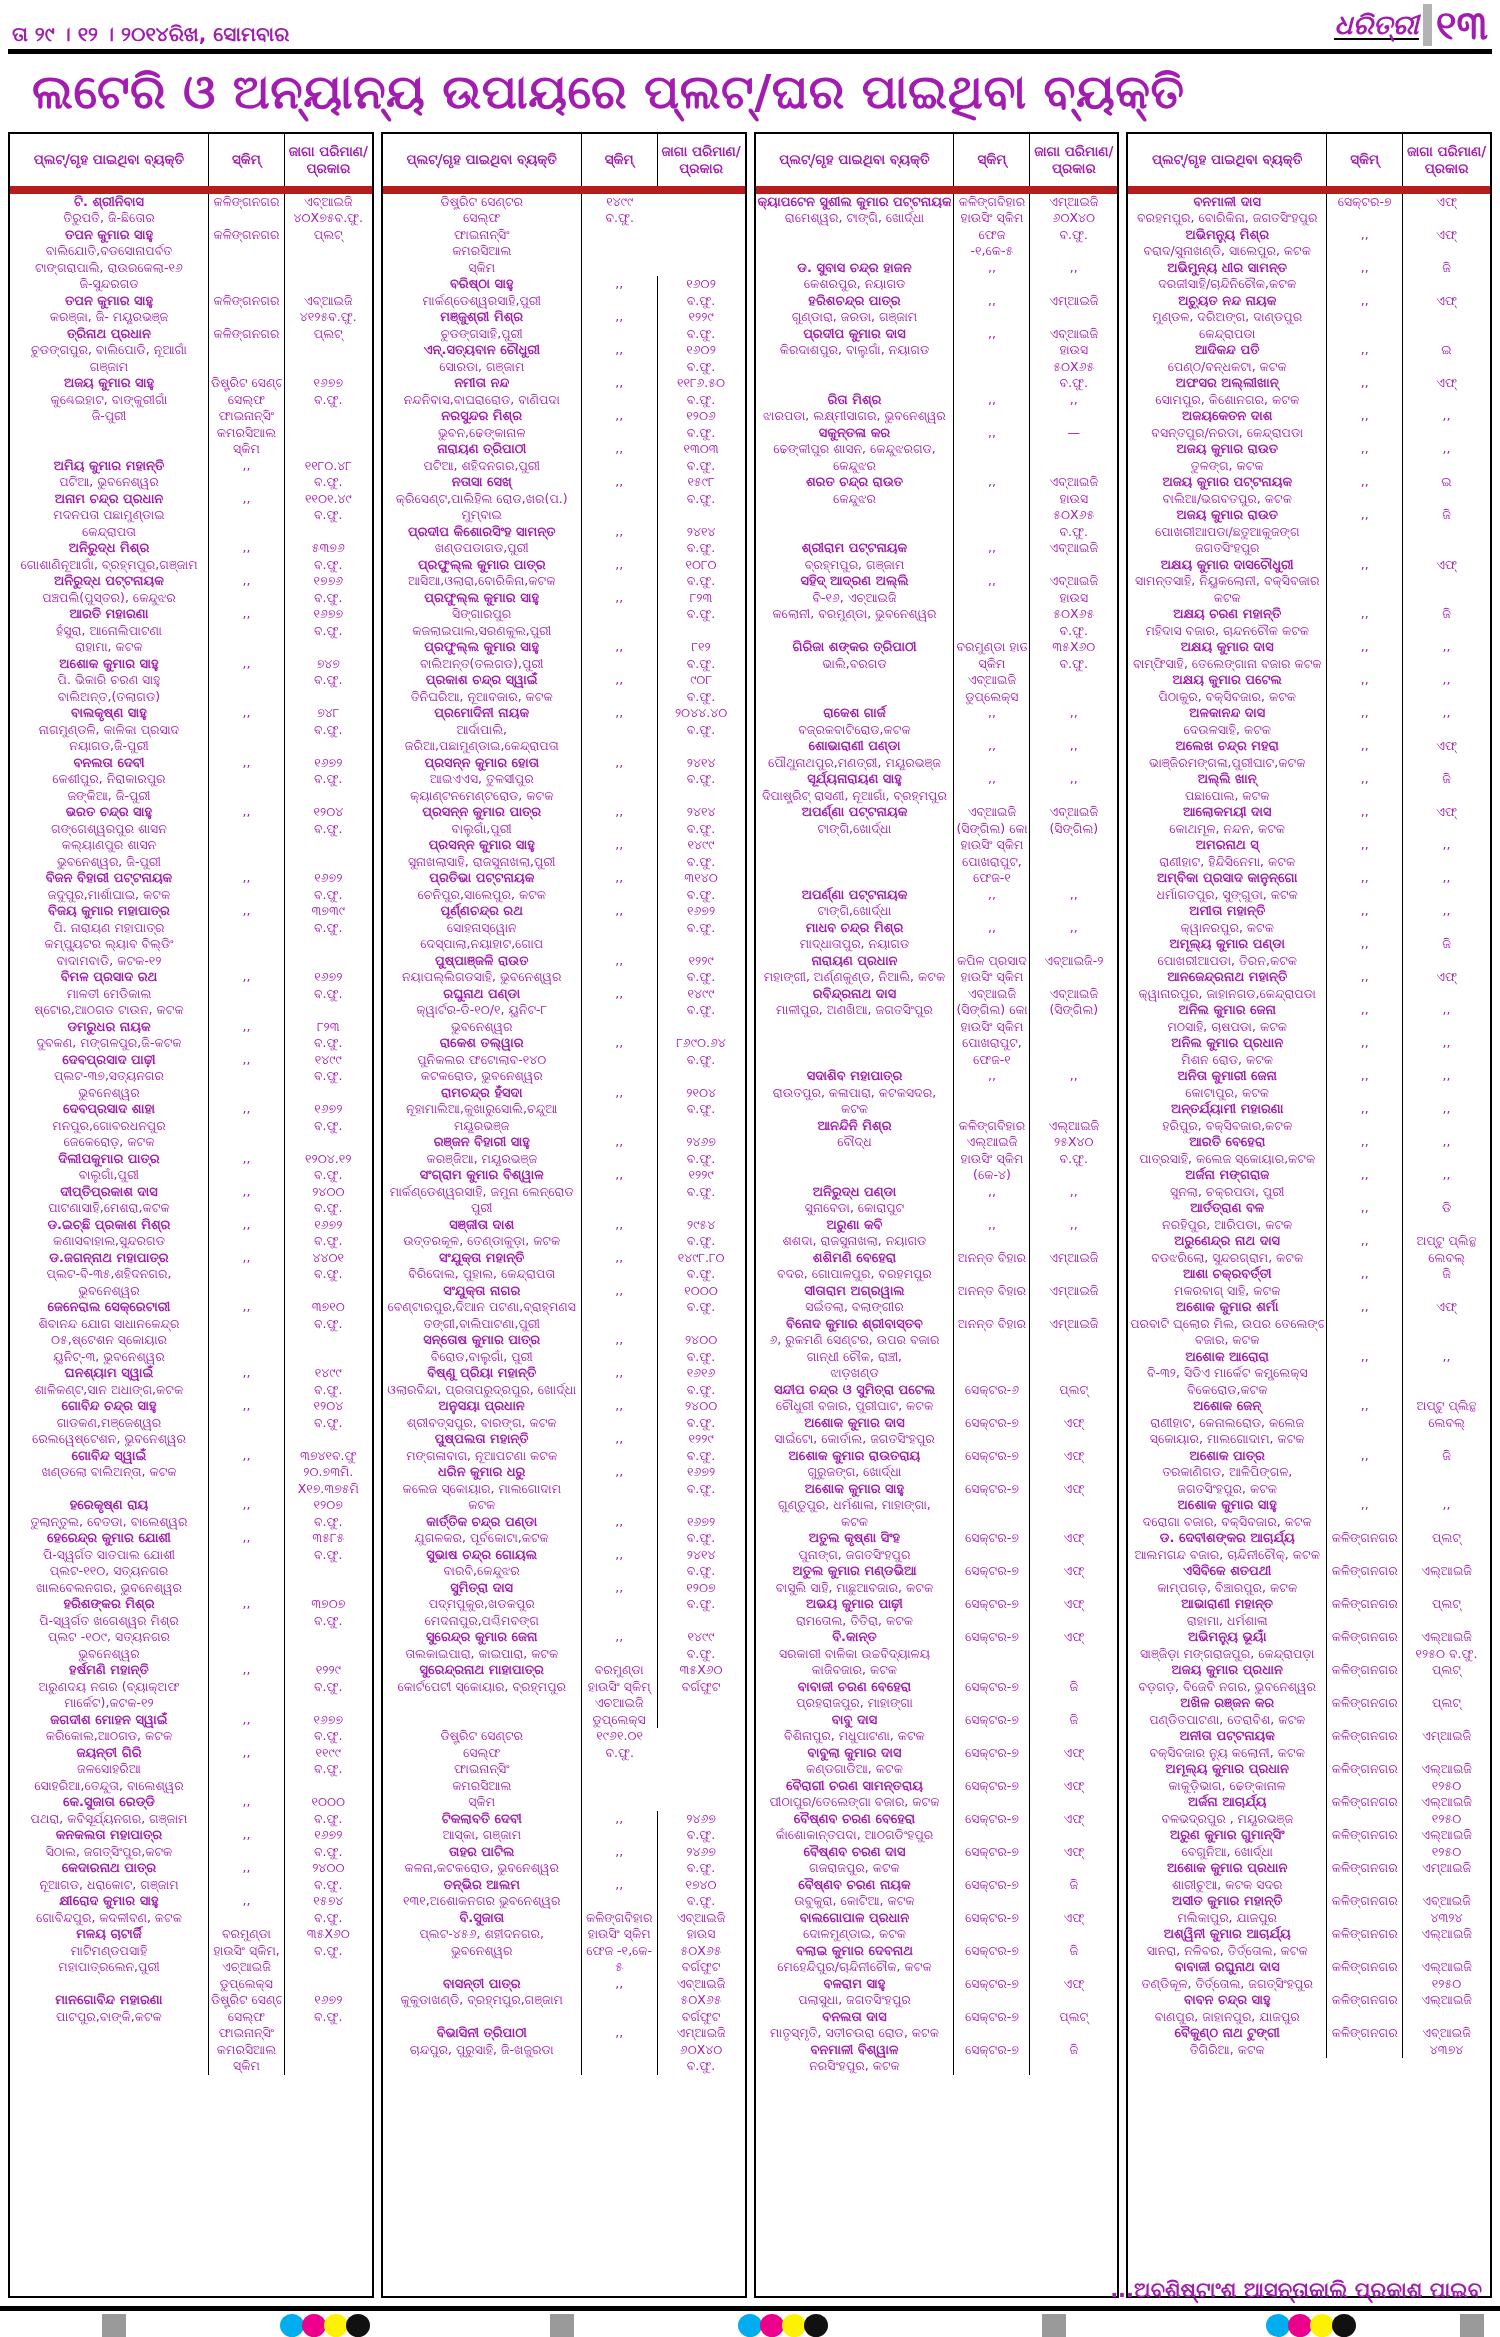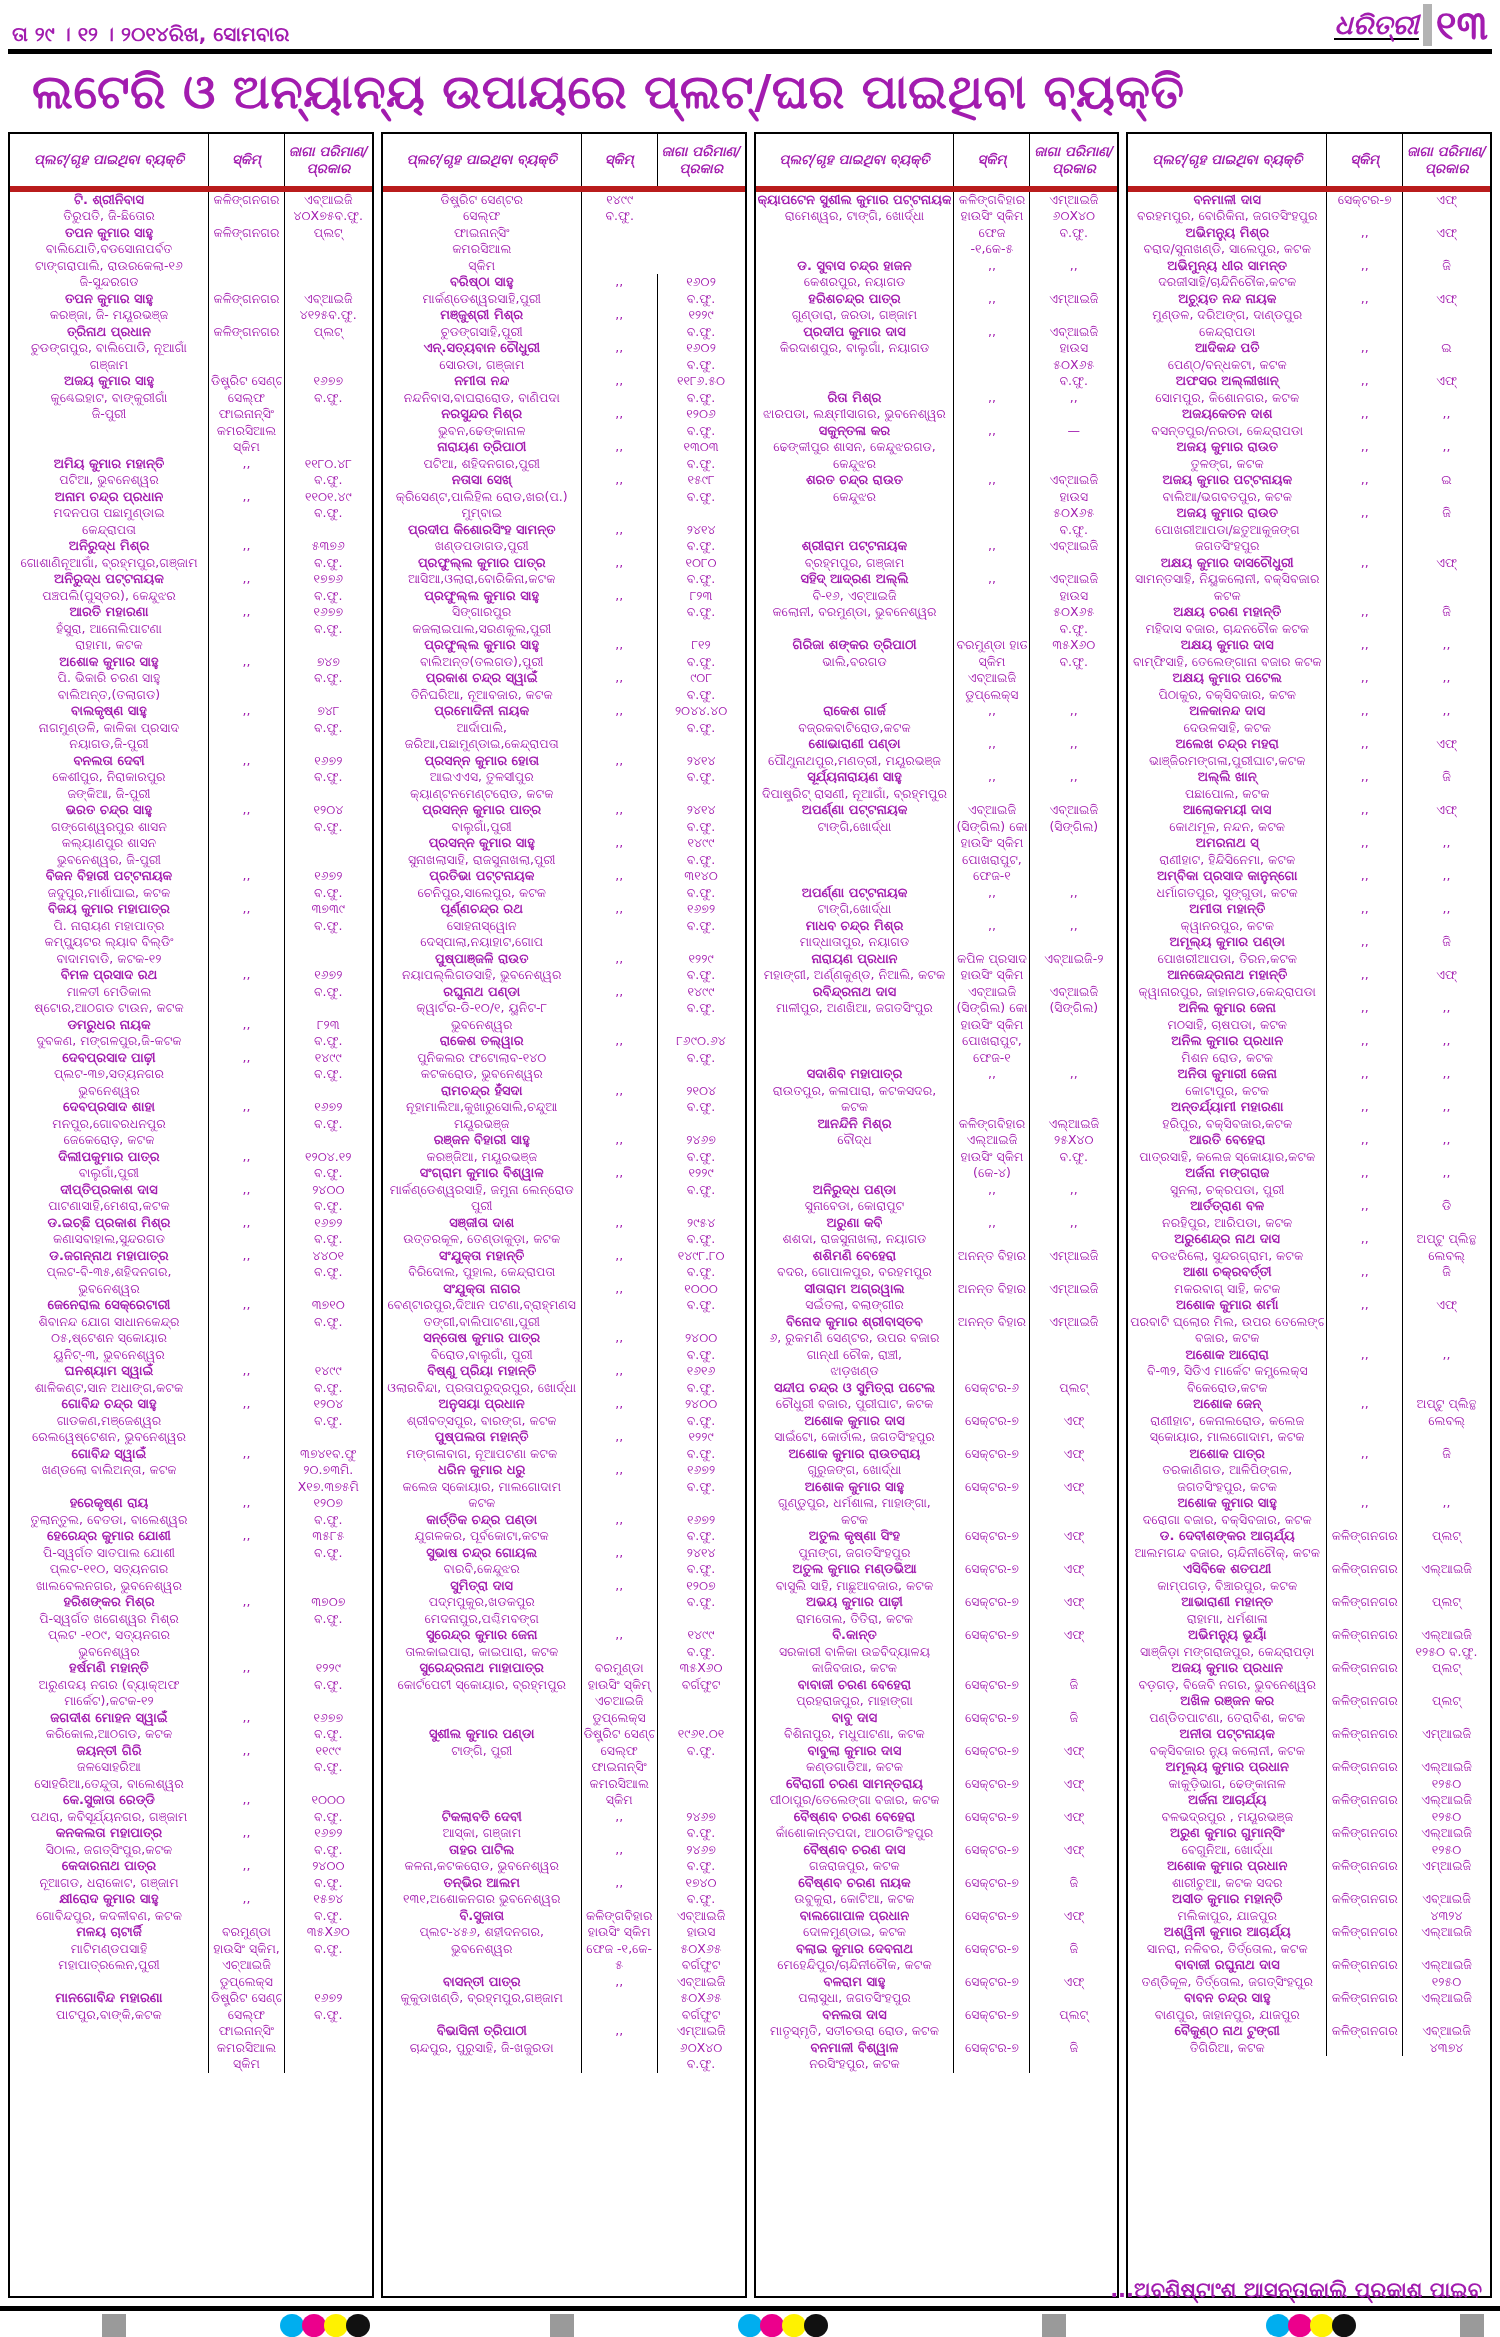--- a/index.html
+++ b/index.html
@@ -8,21 +8,21 @@
   .topbar{display:flex;justify-content:space-between;align-items:flex-end;padding:6px 12px 0 12px;height:40px;}
   .date{font-size:20px;font-weight:bold;}
   .mast{display:flex;align-items:center;gap:4px;}
   .masthead{font-size:27px;font-weight:bold;font-style:italic;border-bottom:2px solid #000;line-height:1;}
   .mastbar{width:9px;height:42px;background:#b3b3b3;}
   .pageno{font-size:40px;font-weight:bold;line-height:0.9;}
   .toprule{height:5px;background:#000;margin:3px 8px 0 8px;}
   .title{font-size:47px;font-weight:bold;padding:10px 14px 12px 32px;letter-spacing:0.5px;white-space:nowrap;overflow:hidden;}
   .tables{display:flex;gap:7px;padding:0 8px;}
   .ntable{flex:1 1 0;border:2px solid #000;height:2162px;overflow:hidden;background:#fff;}
-  .thead{display:grid;grid-template-columns:55% 21% 24%;border-bottom:6px solid #b91c1c;font-style:italic;}
+  .thead{display:grid;grid-template-columns:55% 21% 24%;border-bottom:8px solid #b91c1c;}
   .thead .hcell{font-weight:bold;font-size:13.5px;text-align:center;padding:9px 2px;border-right:1px solid #000;
                 display:flex;align-items:center;justify-content:center;line-height:1.25;}
   .thead .hcell:last-child{border-right:none;}
   .trow{display:grid;grid-template-columns:55% 21% 24%;}
   .cell{border-right:1px solid #000;text-align:center;overflow:hidden;padding:0 2px;}
   .cell:last-child{border-right:none;}
   .pline{font-size:12.5px;line-height:16.5px;white-space:nowrap;overflow:hidden;}
   .pname{font-weight:bold;font-size:13px;}
   .footnote{position:absolute;right:18px;top:2278px;font-size:21px;font-weight:bold;}
   .botrule{position:absolute;left:0;top:2306px;width:1500px;height:5px;background:#000;}
@@ -1124,24 +1124,20 @@
             <div class="pline">ଏଚଆଇଜି</div>
             <div class="pline">ଡୁପ୍ଲେକ୍ସ</div>
           </div>
           <div class="cell">
             <div class="pline">୩୫X୬୦</div>
             <div class="pline">ବର୍ଗଫୁଟ</div>
           </div>
         </div>
         <div class="trow">
           <div class="cell">
-            <div class="pline pname">ସୁଶୀଲ କୁମାର ପଣ୍ଡା</div>
-            <div class="pline">ଟାଙ୍ଗି, ପୁରୀ</div>
-          </div>
-          <div class="cell">
             <div class="pline">ଡିଷ୍ଟ୍ରିଟ ସେଣ୍ଟର</div>
             <div class="pline">ସେଲ୍ଫ</div>
             <div class="pline">ଫାଇନାନ୍ସିଂ</div>
             <div class="pline">କମରସିଆଲ</div>
             <div class="pline">ସ୍କିମ</div>
           </div>
           <div class="cell">
             <div class="pline">୧୯୬୧.୦୧</div>
             <div class="pline">ବ.ଫୁ.</div>
           </div>

